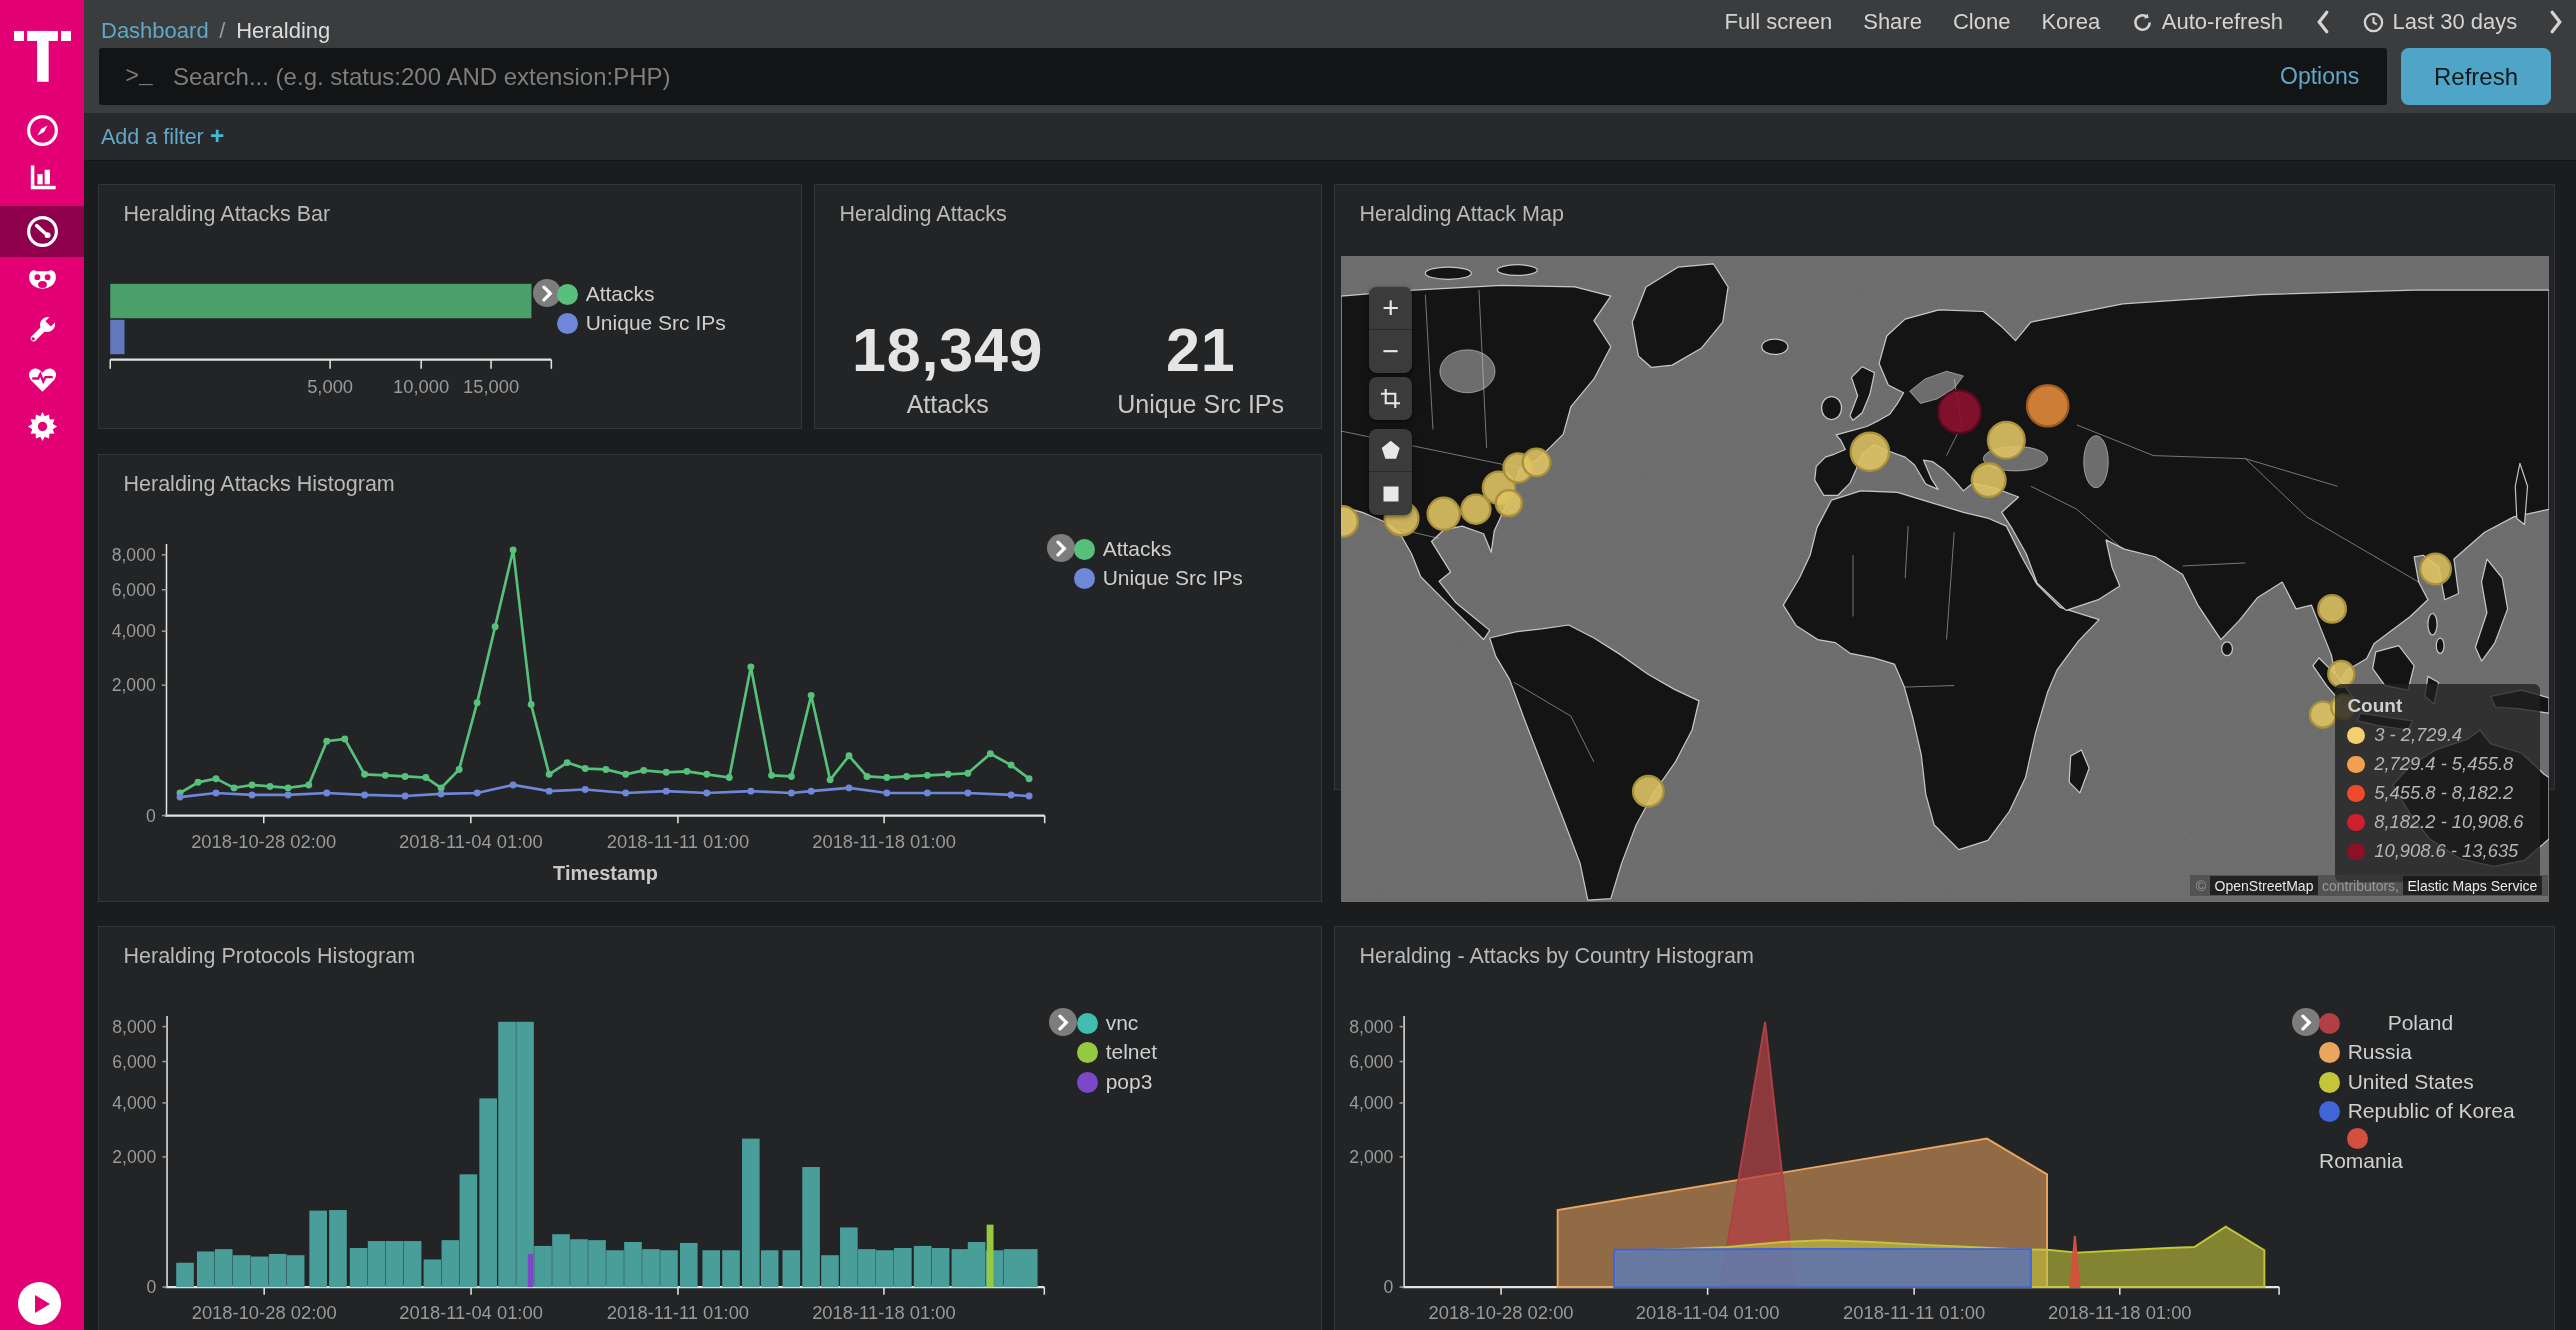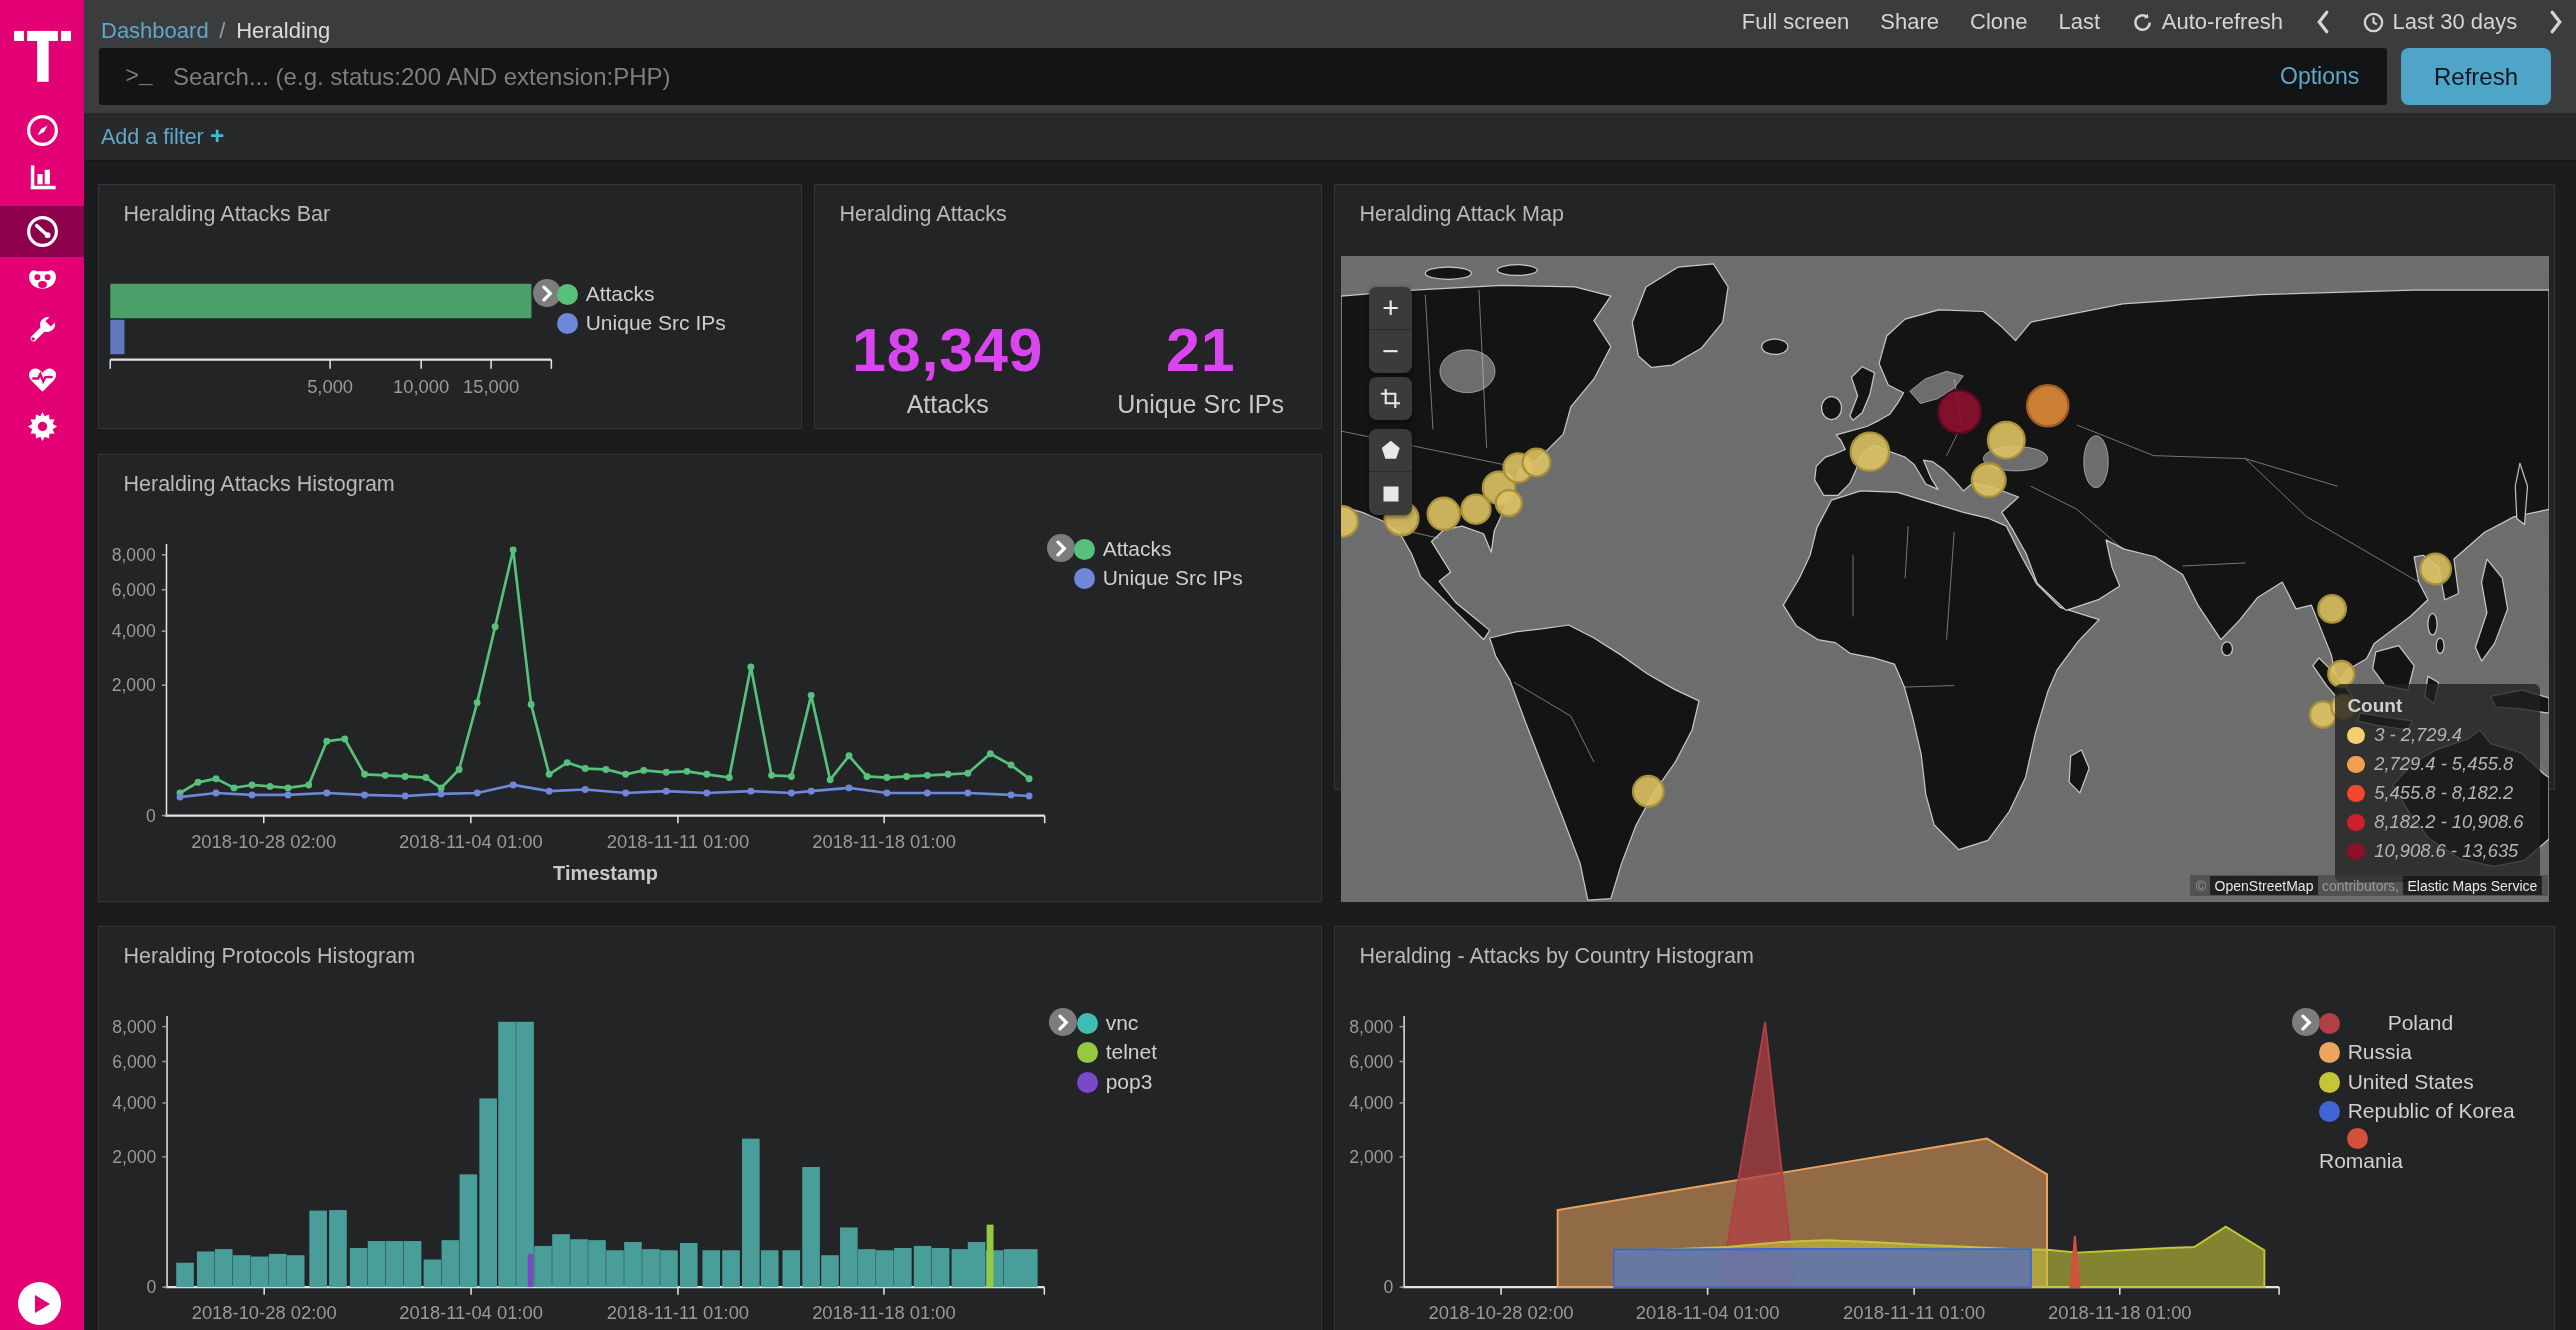--- a/index.html
+++ b/index.html
@@ -36,21 +36,21 @@
   #addfilter .plus { color:#3ebbd6; font-weight:bold; font-size:24.5px; margin-left:6.1px; }
 
   
   .panel { position:absolute; background:#222426; border:1.5px solid #323539; }
   .ptitle { position:absolute; left:24.5px; top:17px; font-size:21.5px; font-weight:500; color:#b9b9b9; white-space:nowrap; }
   .panel svg.chart { position:absolute; left:0; top:0; }
 
   
   .metric-group { position:absolute; top:130px; width:100%; display:flex; justify-content:space-around; }
   .metric { text-align:center; }
-  .metric .val { font-size:61px; font-weight:bold; color:#d946ef; letter-spacing:0.8px; }
+  .metric .val { font-size:61px; font-weight:bold; color:#e5e5e5; letter-spacing:0.8px; }
   .metric .lab { font-size:25px; color:#c7c7c7; margin-top:4.6px; }
 
   
   .legend { position:absolute; }
   .legend-toggle { position:absolute; width:28px; height:28px; background:#7d7d7d; border-radius:50%; cursor:pointer; display:flex; align-items:center; justify-content:center; }
   .legend-row { position:absolute; display:flex; align-items:center; cursor:pointer; }
   .legend-dot { width:21px; height:21px; border-radius:50%; margin-right:7.7px; flex:0 0 auto; }
   .legend-lbl { font-size:21px; color:#cfcfcf; white-space:nowrap; }
 
   
@@ -142,21 +142,21 @@
     <div id="breadcrumb">
       <span class="root">Dashboard</span>
       <span class="sep">/</span>
       <span class="cur">Heralding</span>
     </div>
     <div id="topnav">
       <span id="topnav-links" style="display:flex;gap:31px">
           <span class="nav-link">Full screen</span>
           <span class="nav-link">Share</span>
           <span class="nav-link">Clone</span>
-          <span class="nav-link">Last</span>
+          <span class="nav-link">Korea</span>
         </span>
       <span class="nav-item">
         <svg class="icn" width="23" height="23" viewBox="0 0 24 24">
             <path d="M19.5 12 A7.5 7.5 0 1 1 17 6.4" fill="none" stroke="#d4d4d4" stroke-width="2.6"></path>
             <path d="M17.5 2.5 L18.3 7.3 L13.5 7.9 Z" fill="#d4d4d4"></path>
           </svg>
         <span>Auto-refresh</span>
       </span>
       <svg class="chev" viewBox="0 0 14 24">
           <path d="M11 3 L4 12 L11 21" fill="none" stroke="#d4d4d4" stroke-width="3" stroke-linecap="round"></path>

